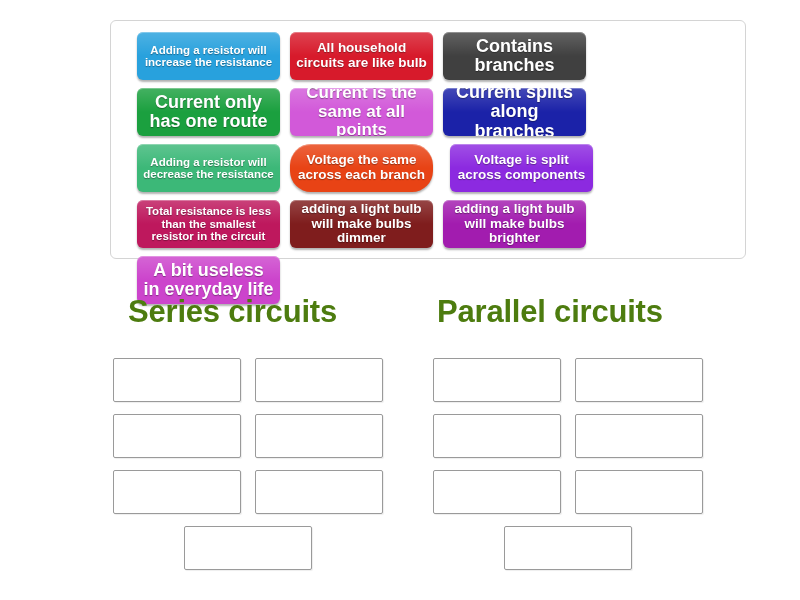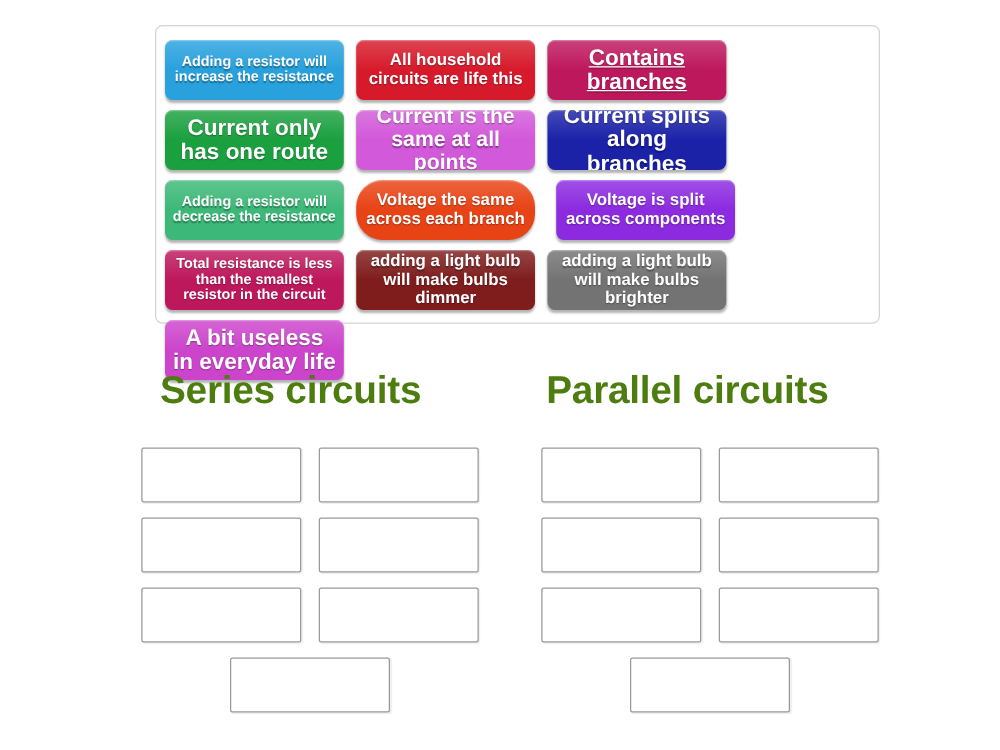--- a/index.html
+++ b/index.html
@@ -7,28 +7,28 @@
     margin: 0; padding: 0;
     width: 800px; height: 600px;
     background: #ffffff;
     font-family: "Liberation Sans", sans-serif;
     overflow: hidden;
   }
 
   
   #tile-pool {
     position: absolute;
-    left: 124px;
+    left: 110px;
     top: 20px;
-    width: 580px;
+    width: 636px;
     height: 239px;
     background: #ffffff;
     border: 1px solid #d4d4d4;
     border-radius: 6px;
-    padding: 7px 2px;
+    padding: 7px 21px;
   }
   #tile-pool-inner {
     display: flex;
     flex-wrap: wrap;
     align-content: flex-start;
     gap: 0px;
   }
 
   .tile {
     position: relative;
@@ -103,23 +103,23 @@
 </style>
 </head>
 <body>
 
 <div id="tile-pool">
   <div id="tile-pool-inner">
       <div class="tile w-md size-11" style="background: rgb(40, 161, 221);">
         <span>Adding a resistor will increase the resistance</span>
       </div>
       <div class="tile w-md size-13" style="background: rgb(215, 26, 43);">
-        <span>All household circuits are life this</span>
+        <span>All household circuits are like bulb</span>
       </div>
-      <div class="tile w-md size-17" style="background: #be185d; text-decoration: underline;">
+      <div class="tile w-md size-17" style="background: #404040;">
         <span>Contains branches</span>
       </div>
       <div class="tile w-md size-17" style="background: rgb(27, 160, 63);">
         <span>Current only has one route</span>
       </div>
       <div class="tile w-md size-15" style="background: rgb(210, 89, 217);">
         <span>Current is the same at all points</span>
       </div>
       <div class="tile w-md size-17" style="background: rgb(27, 34, 168); align-items: center;">
         <span>Current splits along branches</span>
@@ -132,21 +132,21 @@
       </div>
       <div class="tile w-md size-13" style="background: rgb(140, 42, 224); margin-left: 12px;">
         <span>Voltage is split across components</span>
       </div>
       <div class="tile w-md size-11" style="background: #be185d;">
         <span>Total resistance is less than the smallest resistor in the circuit</span>
       </div>
       <div class="tile w-md size-13" style="background: #7f1d1d;">
         <span>adding a light bulb will make bulbs dimmer</span>
       </div>
-      <div class="tile w-md size-13" style="background: #737373;">
+      <div class="tile w-md size-13" style="background: #a21caf;">
         <span>adding a light bulb will make bulbs brighter</span>
       </div>
       <div class="tile w-md size-17" style="background: rgb(204, 68, 204);">
         <span>A bit useless in everyday life</span>
       </div>
     </div>
 </div>
 
 <div class="cat-heading" id="heading-series">Series circuits</div>
 

